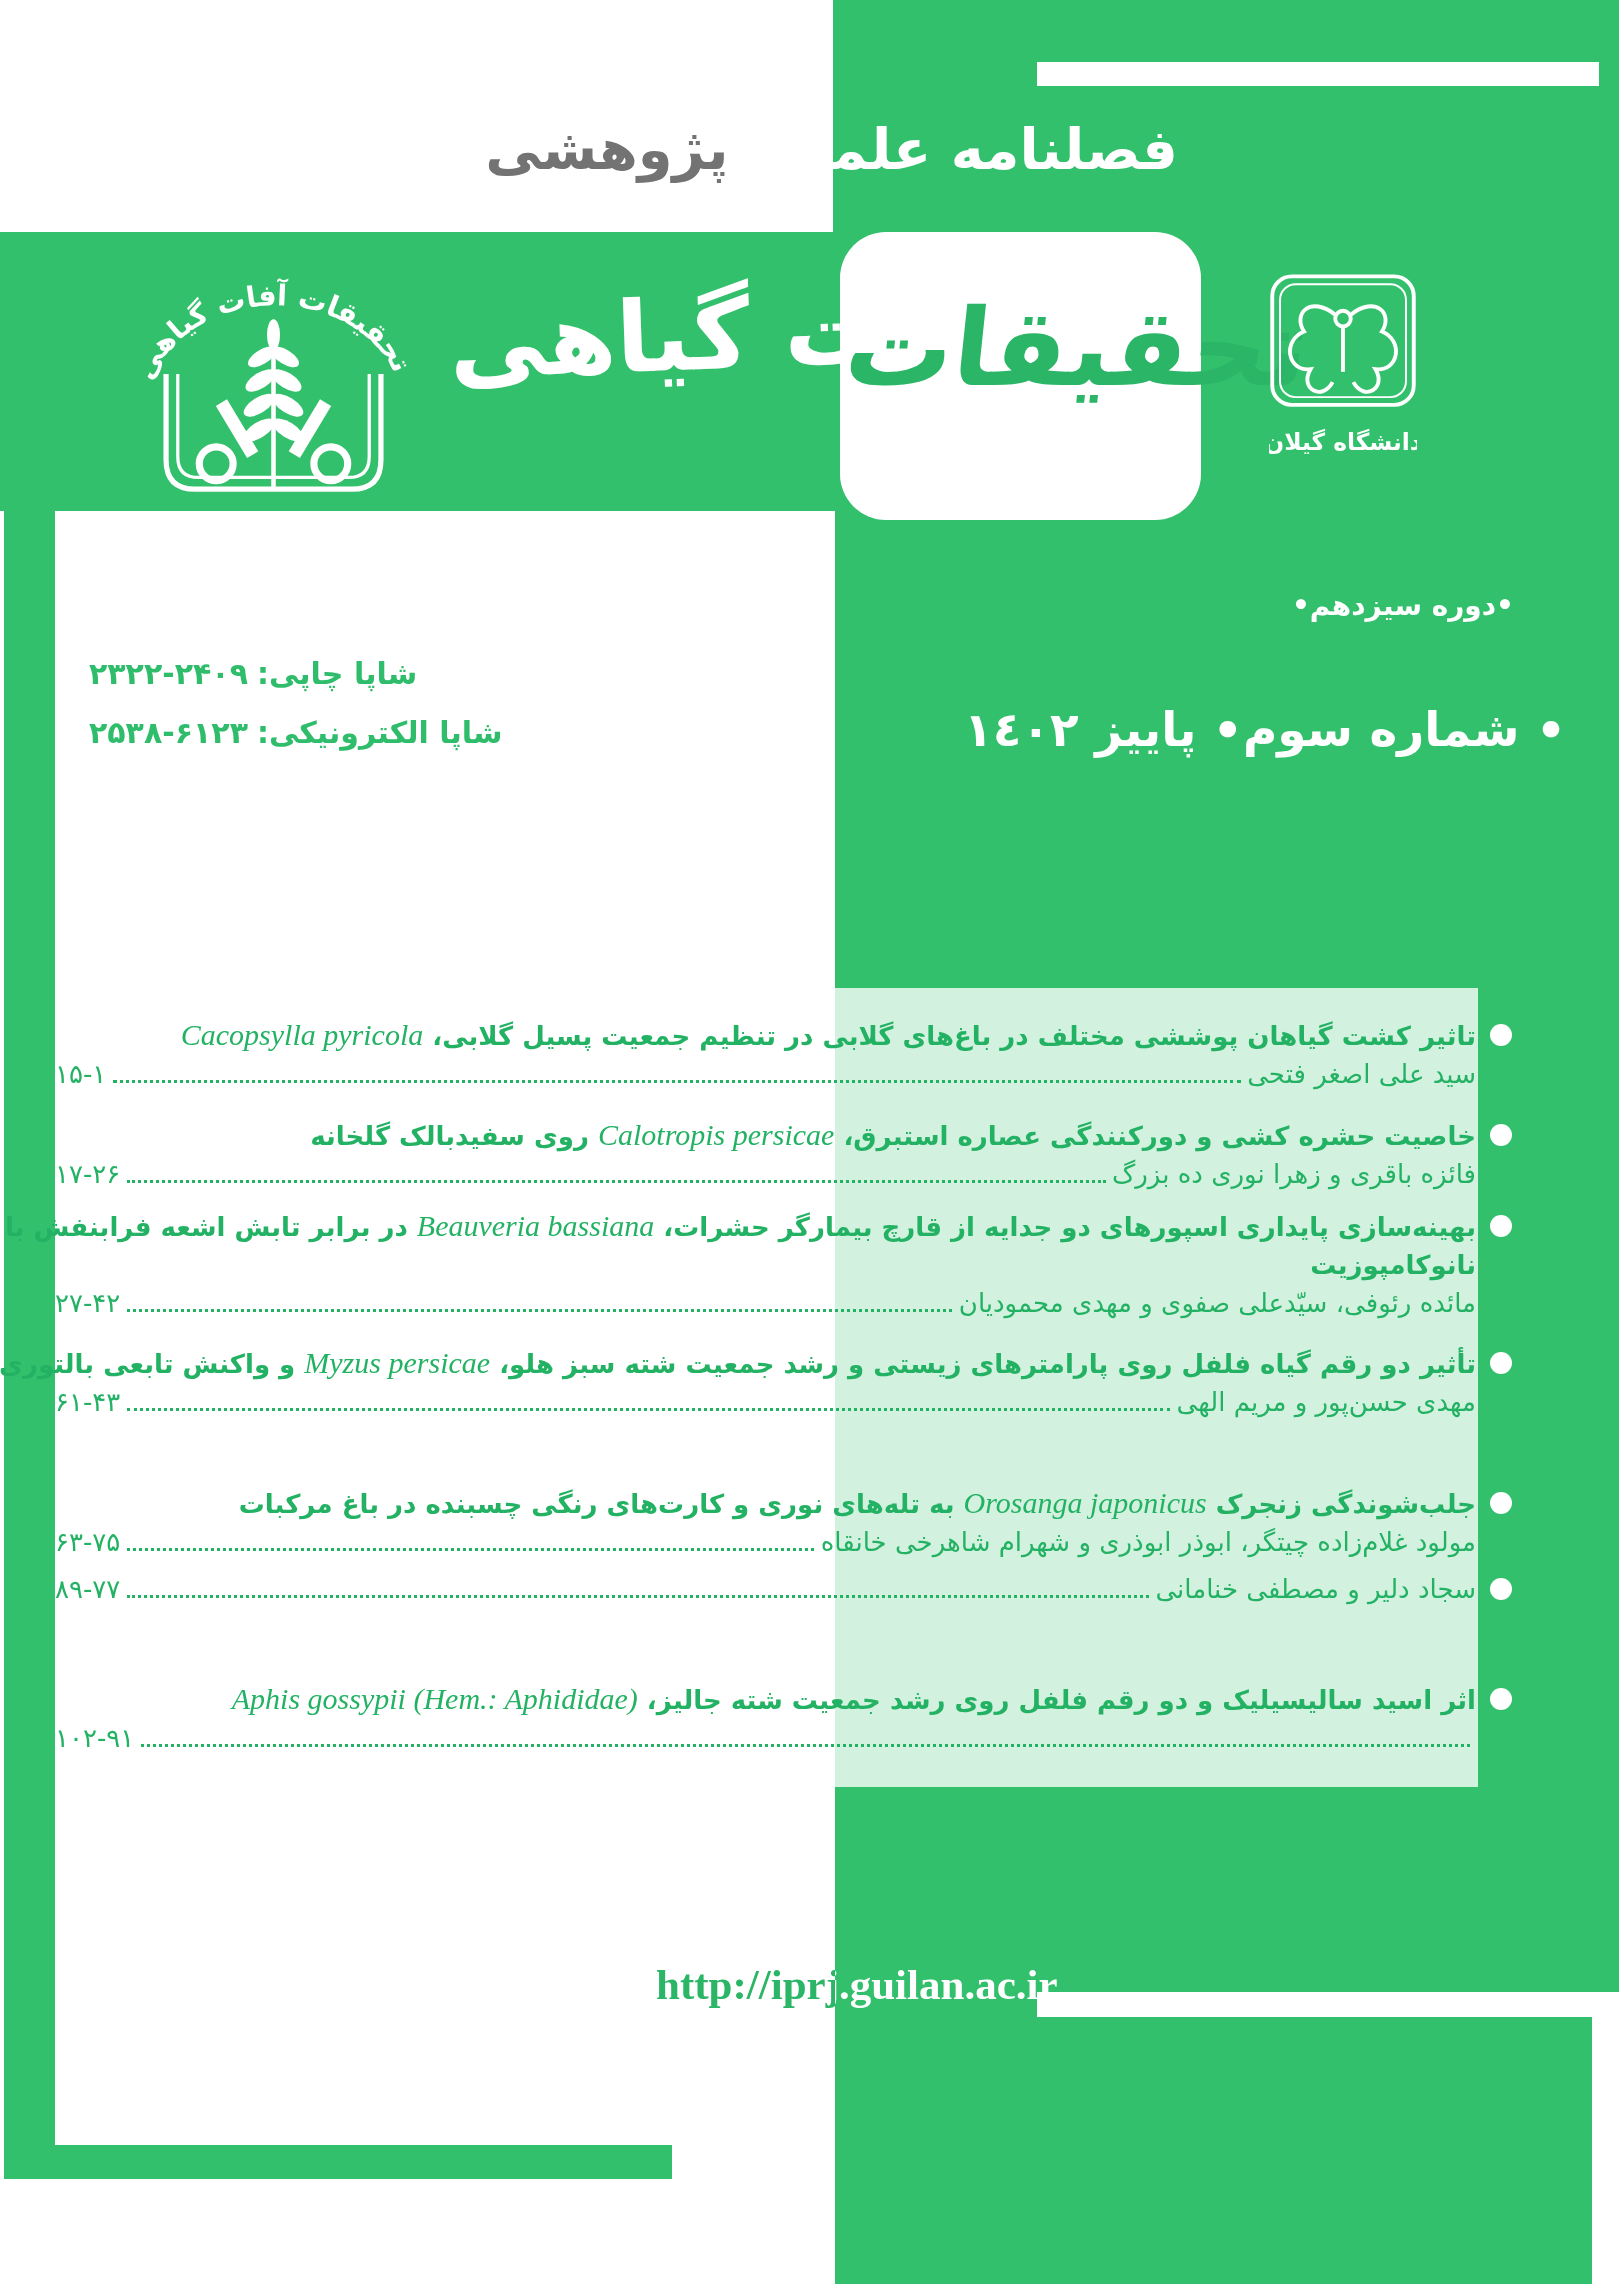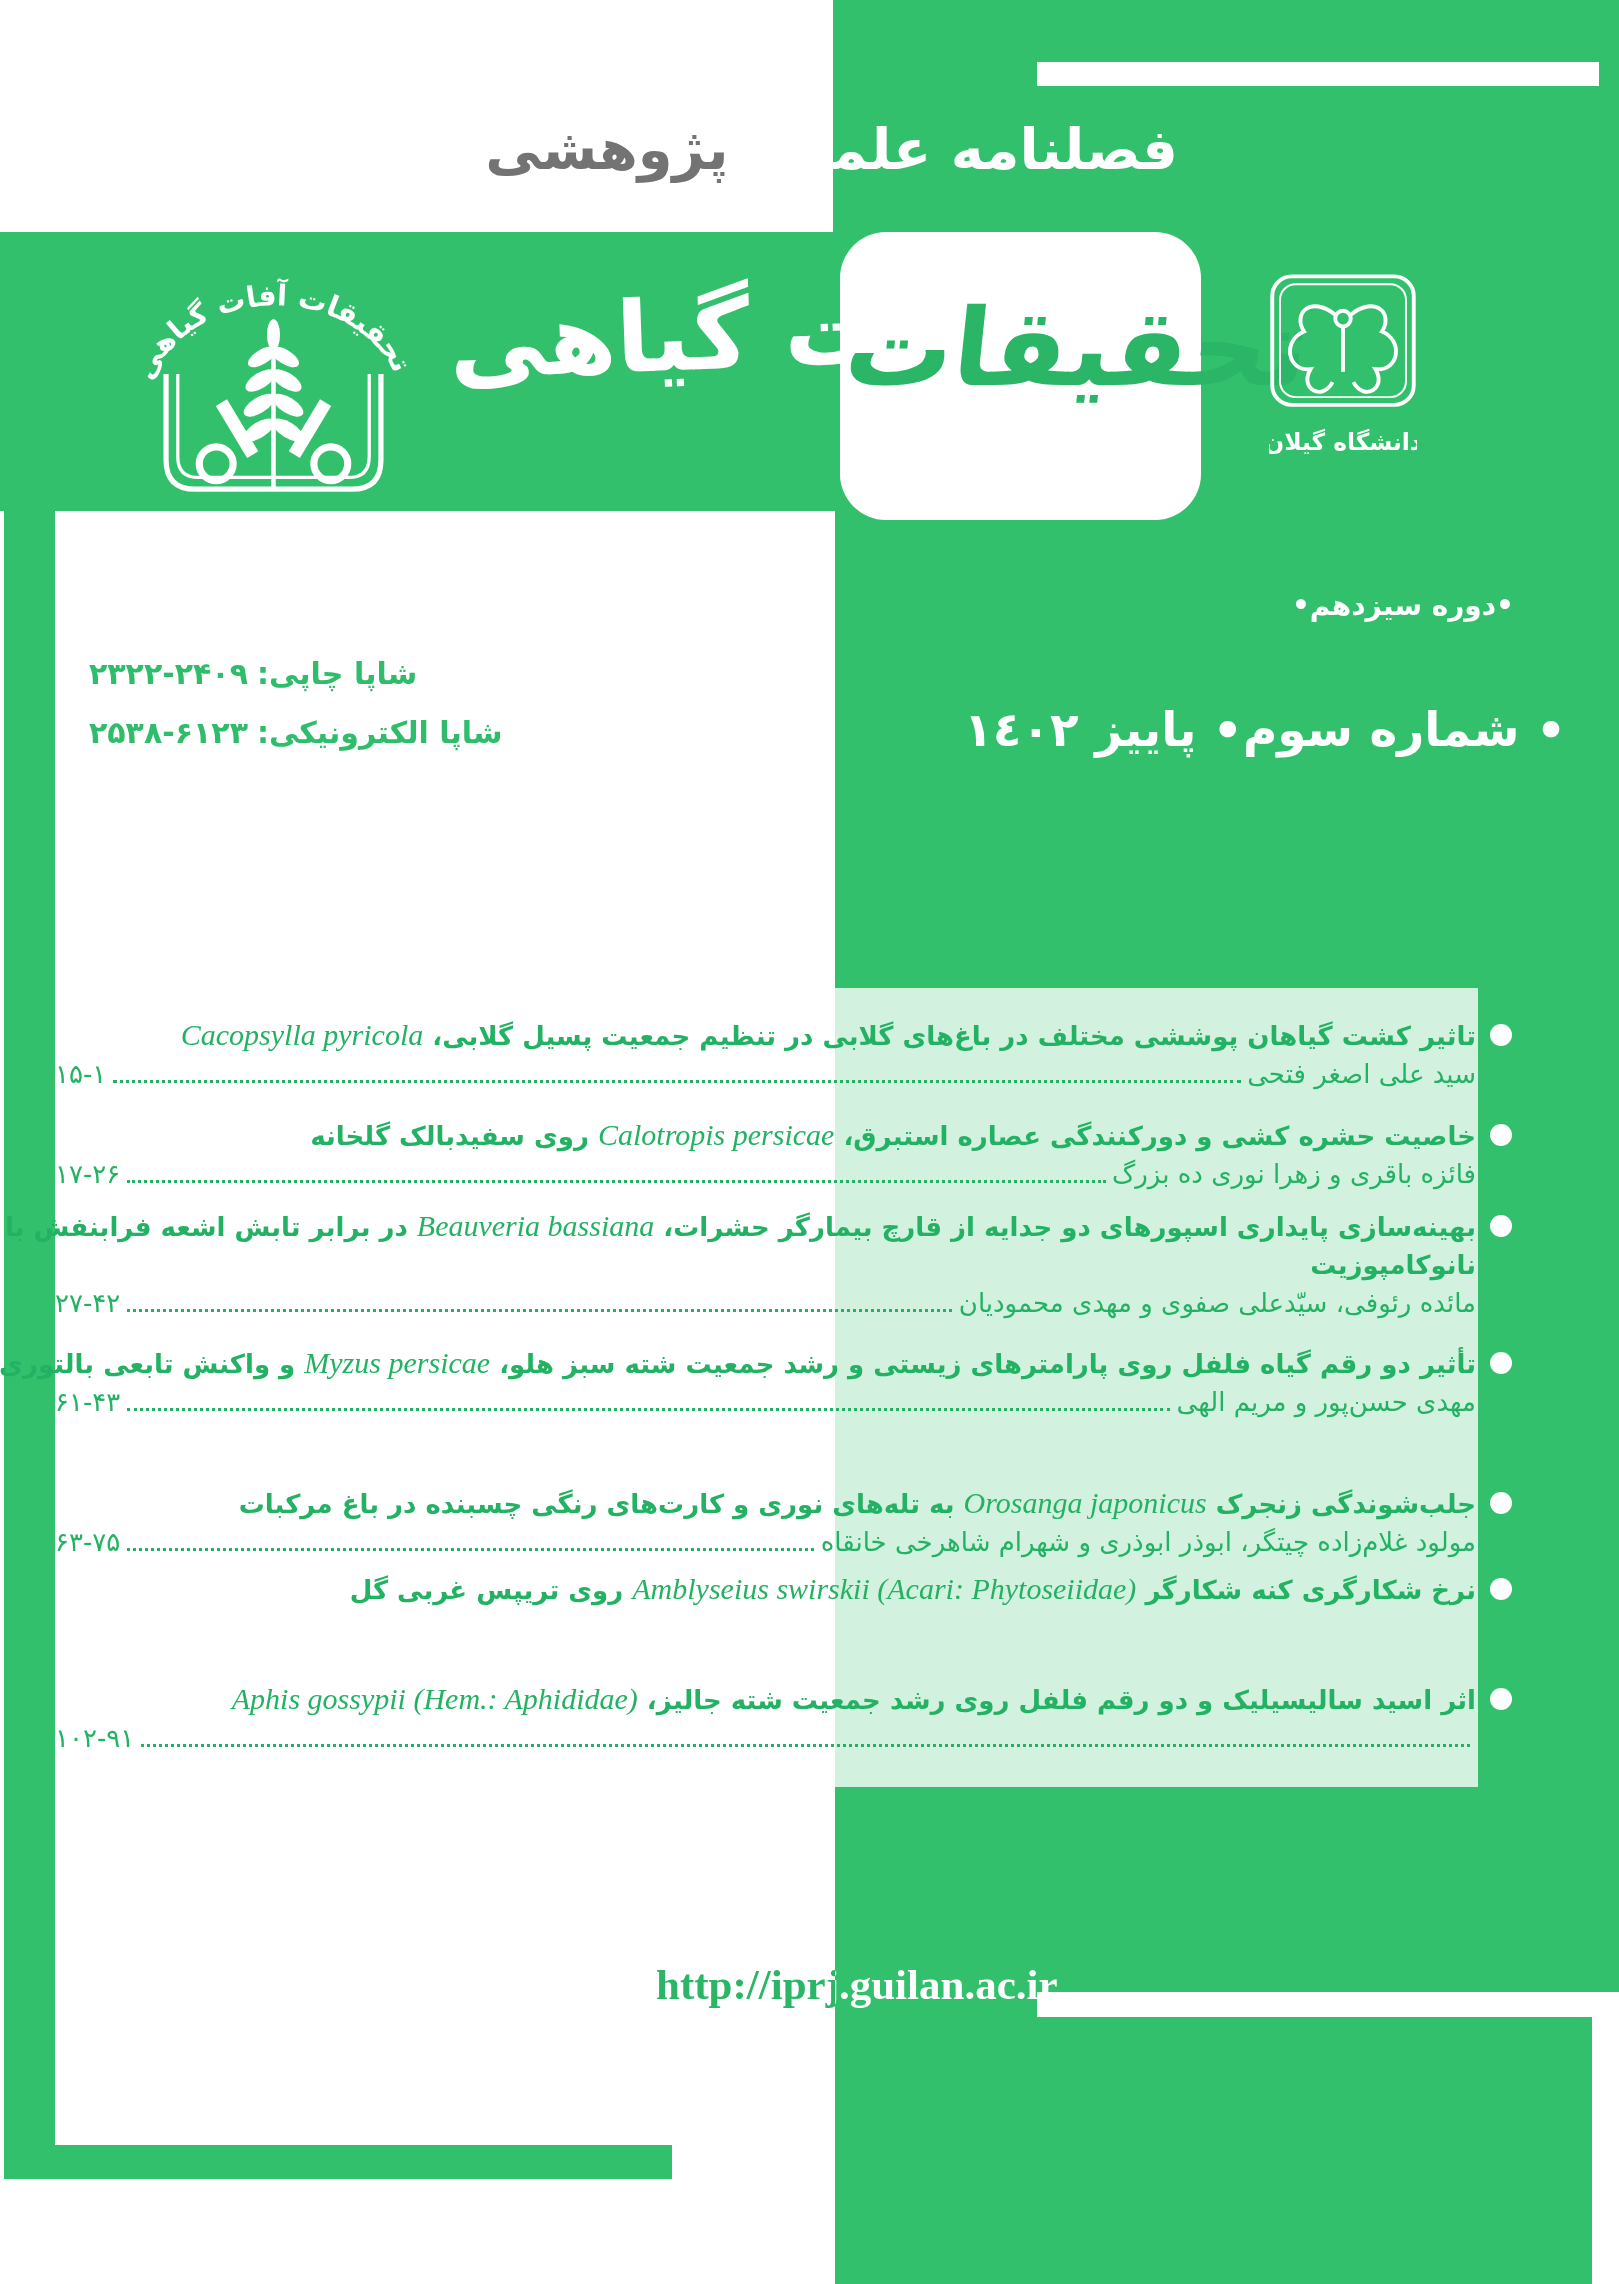--- a/index.html
+++ b/index.html
@@ -181,23 +181,25 @@
     <div class="toc-title-holder">
         <div class="toc-title-line"><span class="part-fa">جلب‌شوندگی زنجرک  </span><span class="part-la">Orosanga japonicus</span><span class="part-fa">  به تله‌های نوری و کارت‌های رنگی چسبنده در باغ مرکبات</span></div>
       </div>
     <div class="toc-byline">
       <span class="toc-pages">۶۳-۷۵</span>
       <span class="toc-leader"></span>
       <span class="toc-authors">مولود غلام‌زاده چیتگر، ابوذر ابوذری و شهرام شاهرخی خانقاه</span>
     </div>
   </div>
     <div class="toc-entry" style="top: 1570px;">
-    <div class="toc-title-holder">
-        <div class="toc-title-line"><span class="part-fa">نرخ شکارگری کنه شکارگر </span><span class="part-la">Amblyseius swirskii (Acari: Phytoseiidae)</span><span class="part-fa"> روی تریپس غربی گل</span></div>
-      </div>
+    <div class="toc-byline">
+      <span class="toc-pages">۸۹-۷۷</span>
+      <span class="toc-leader"></span>
+      <span class="toc-authors">سجاد دلیر و مصطفی خنامانی</span>
+    </div>
   </div>
     <div class="toc-entry" style="top: 1680px;">
     <div class="toc-title-holder">
         <div class="toc-title-line"><span class="part-fa">اثر اسید سالیسیلیک و دو رقم فلفل روی رشد جمعیت شته جالیز، </span><span class="part-la">Aphis gossypii (Hem.: Aphididae)</span></div>
       </div>
     <div class="toc-byline">
       <span class="toc-pages">۱۰۲-۹۱</span>
       <span class="toc-leader"></span>
     </div>
   </div>

